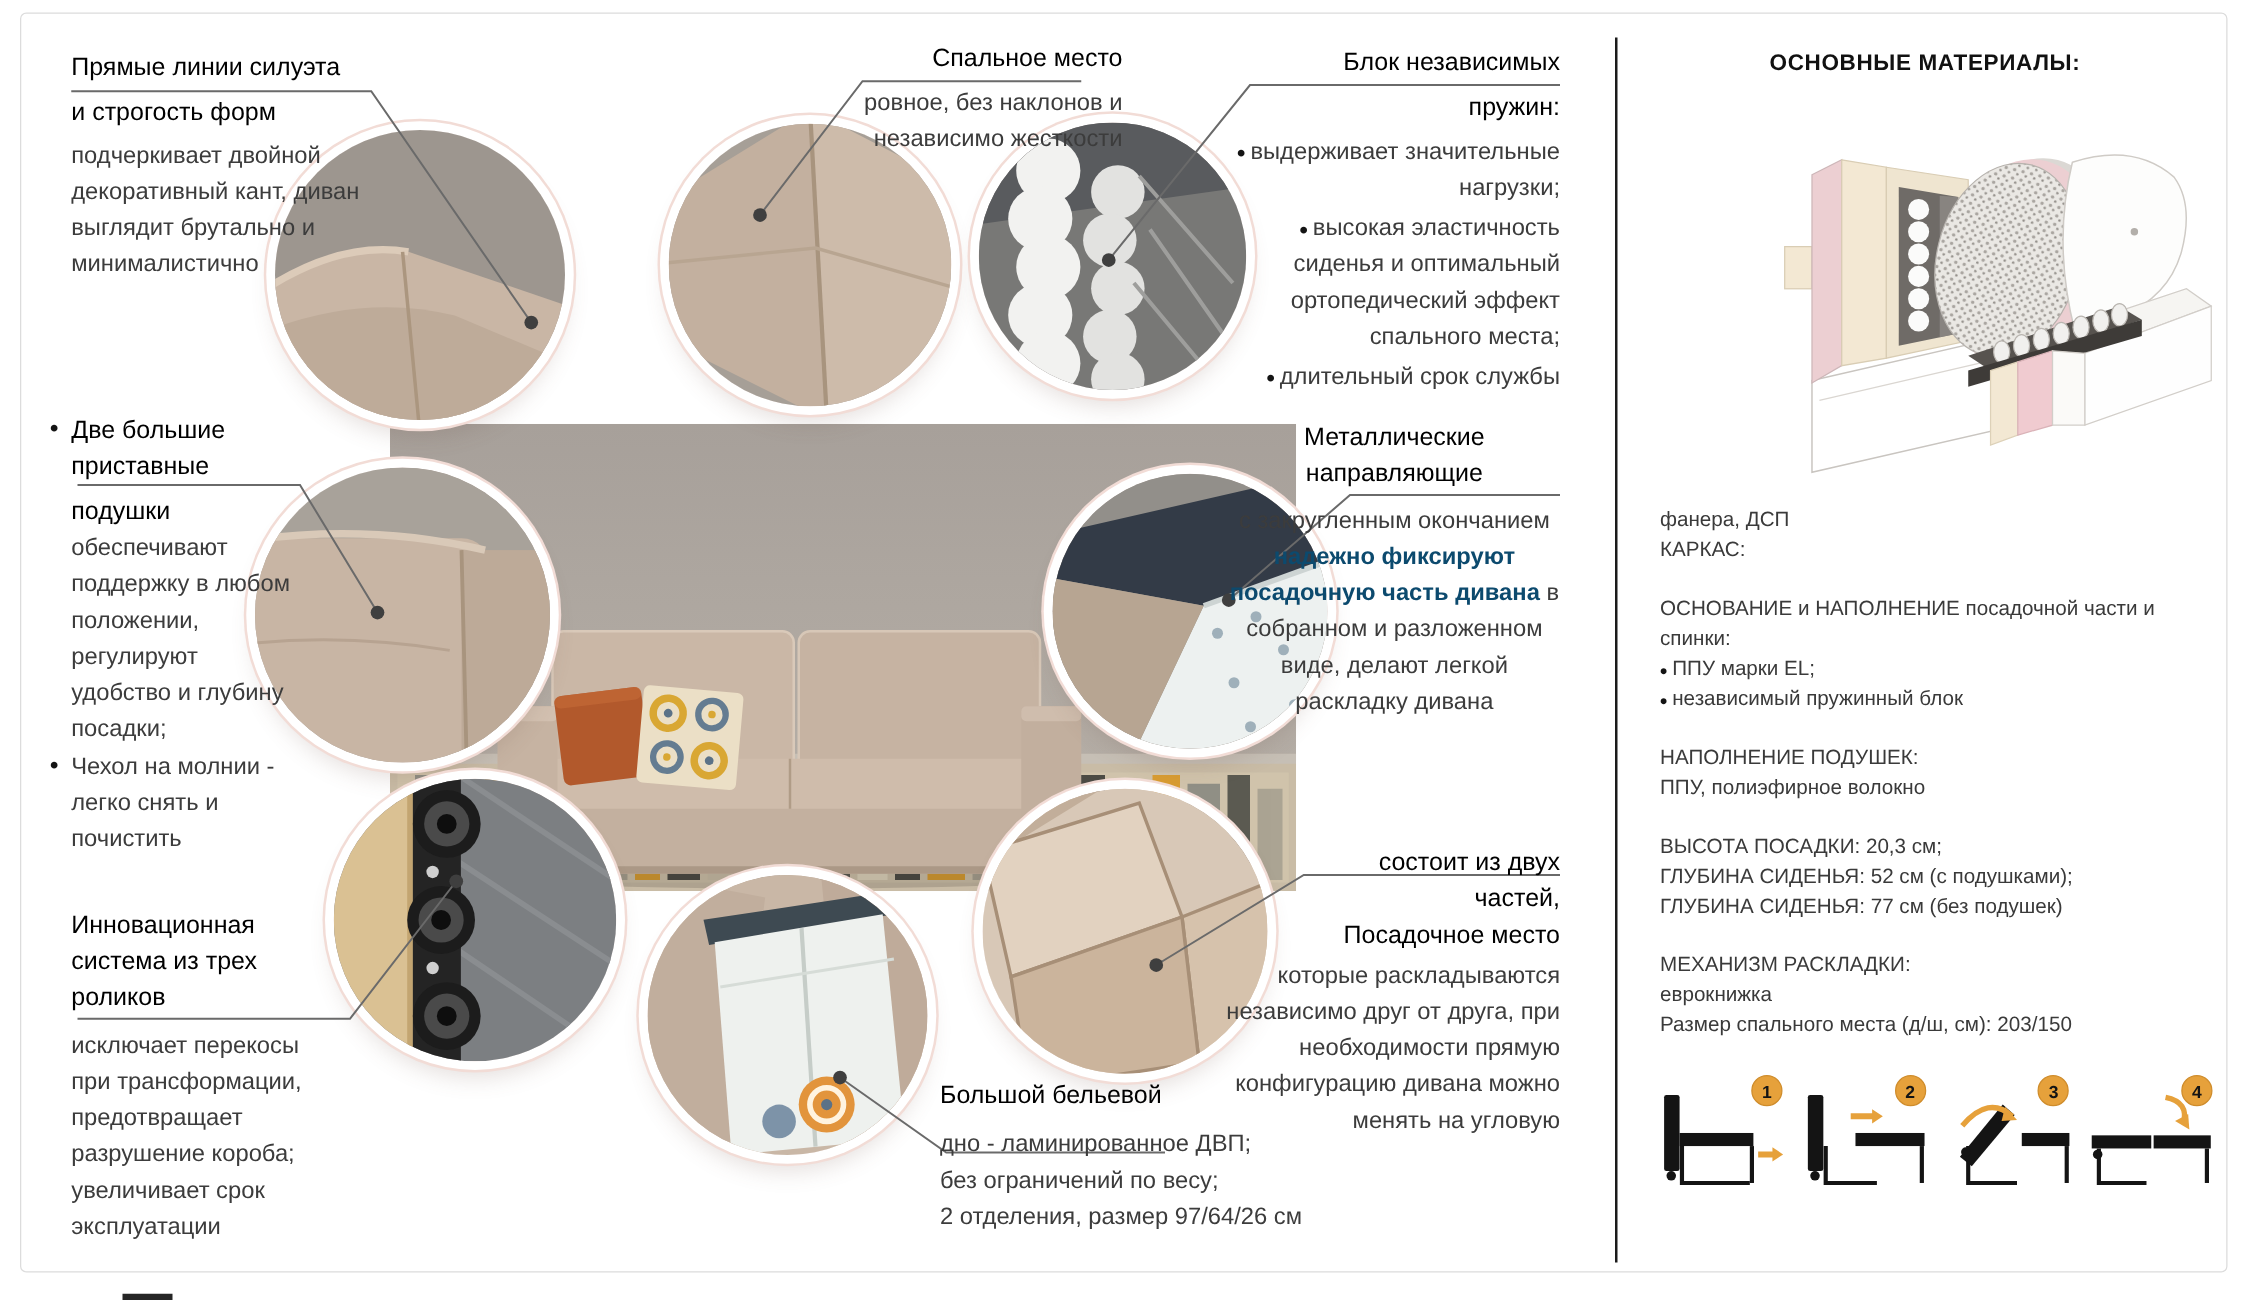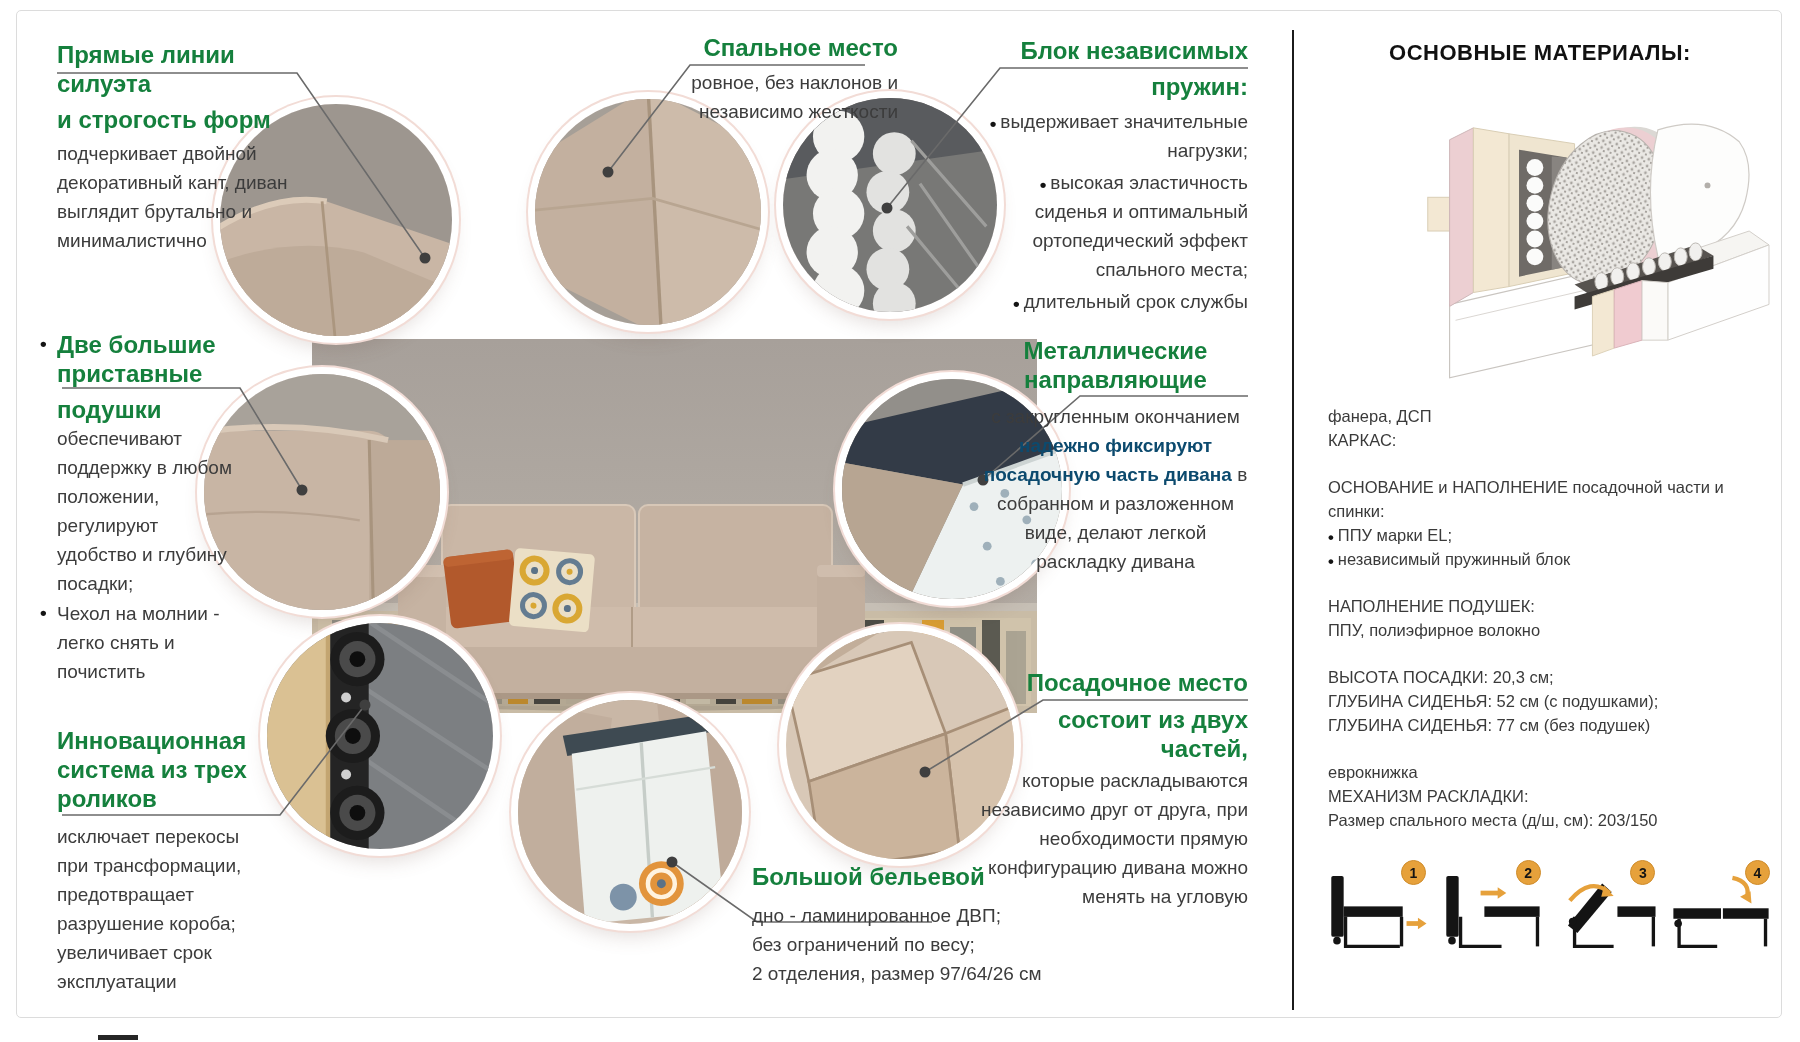--- a/index.html
+++ b/index.html
@@ -18,21 +18,21 @@
   .c2{left:535px;top:99px; width:226px;height:226px;}
   .c3{left:783px;top:98px; width:214px;height:214px;}
   .c4{left:204px;top:374px;width:236px;height:236px;}
   .c5{left:842px;top:379px;width:220px;height:220px;}
   .c6{left:267px;top:623px;width:226px;height:226px;}
   .c7{left:518px;top:700px;width:224px;height:224px;}
   .c8{left:786px;top:631px;width:228px;height:228px;}
   .overlay{position:absolute;left:0;top:0;width:1800px;height:1042px;z-index:8;pointer-events:none;}
   
   .tb{position:absolute;z-index:10;font-size:19px;line-height:29px;color:#3c3c3c;}
-  .tb b,.tb .t{font-size:24px;line-height:29px;font-weight:bold;color:#15803d;display:block;}
+  .tb b,.tb .t{font-size:20px;line-height:29px;font-weight:normal;color:#000000;display:block;}
   .tb .semi{font-weight:bold;color:#0c4a6e;}
   .ra{text-align:right;}
   .tb-silhouette{left:57px;top:40px;width:235px;}
   .tb-silhouette .t2{margin-top:7px;}
   .tb-silhouette .body{margin-top:5px;}
   .tb-sleeping{left:628px;top:33px;width:270px;}
   .tb-sleeping .body{margin-top:6px;}
   .tb-springs{left:950px;top:36px;width:298px;}
   .tb-springs .t2{margin-top:7px;}
   .tb-springs .bullets{margin-top:6px;width:260px;margin-left:auto;}
@@ -50,21 +50,21 @@
   .tb-rollers .body{margin-top:9px;width:205px;}
   .tb-box{left:752px;top:862px;width:300px;}
   .tb-box .body{margin-top:10px;}
   .tb-seat{left:978px;top:668px;width:270px;}
   .tb-seat .t2{margin-top:8px;padding-left:58px;}
   .tb-seat .body{margin-top:3px;}
   .bdot{display:inline-block;transform:translateY(2px);margin-right:4px;font-weight:bold;color:#141414;}
   
   .divider{position:absolute;left:1292px;top:30px;width:2px;height:980px;background:#1b1b1b;z-index:3;}
   .panel-title{position:absolute;left:1310px;top:40px;width:460px;text-align:center;
-    font-size:22px;font-weight:bold;letter-spacing:.5px;color:#111;z-index:10;}
+    font-size:18px;font-weight:bold;letter-spacing:.5px;color:#111;z-index:10;}
   .mat-diagram{position:absolute;left:1398px;top:78px;width:372px;height:312px;z-index:4;}
   .mat-diagram svg{width:100%;height:100%;}
   .specs{position:absolute;left:1328px;top:404px;width:448px;font-size:16.5px;line-height:24px;color:#3a3a3a;z-index:10;}
   .spec-sec{margin-bottom:23px;}
   .steps{position:absolute;left:1326px;top:852px;width:446px;height:110px;display:flex;
     justify-content:space-between;z-index:10;}
   .step{position:relative;width:102px;height:108px;}
   .step svg{position:absolute;left:0;bottom:6px;width:100%;height:80px;}
   .badge{position:absolute;top:8px;right:2px;width:23px;height:23px;border-radius:50%;
     background:#e6a13b;border:1px solid #cf8c2b;color:#141414;font-size:14px;font-weight:bold;
@@ -334,22 +334,22 @@
   <div class="tb tb-box">
     <span class="t">Большой бельевой</span>
     <div class="body">
       <div>дно - ламинированное ДВП;</div>
       <div>без ограничений по весу;</div>
       <div>2 отделения, размер 97/64/26 см</div>
     </div>
   </div>
 
   <div class="tb tb-seat ra">
+    <span class="t t2">состоит из двух частей,</span>
     <span class="t">Посадочное место</span>
-    <span class="t t2">состоит из двух частей,</span>
     <div class="body">которые раскладываются независимо друг от друга, при необходимости прямую конфигурацию дивана можно менять на угловую</div>
   </div>
 
   <div class="divider"></div>
   <div class="panel-title">ОСНОВНЫЕ МАТЕРИАЛЫ:</div>
 
   <div class="mat-diagram">
     <svg viewBox="0 0 375 310">
       <defs>
         <pattern id="speck" width="7" height="7" patternUnits="userSpaceOnUse">
@@ -418,22 +418,22 @@
     <div class="spec-sec">
       <div>НАПОЛНЕНИЕ ПОДУШЕК:</div>
       <div>ППУ, полиэфирное волокно</div>
     </div>
     <div class="spec-sec">
       <div>ВЫСОТА ПОСАДКИ: 20,3 см;</div>
       <div>ГЛУБИНА СИДЕНЬЯ: 52 см (с подушками);</div>
       <div>ГЛУБИНА СИДЕНЬЯ: 77 см (без подушек)</div>
     </div>
     <div class="spec-sec">
+      <div>МЕХАНИЗМ РАСКЛАДКИ:</div>
       <div>еврокнижка</div>
-      <div>МЕХАНИЗМ РАСКЛАДКИ:</div>
       <div>Размер спального места (д/ш, см): 203/150</div>
     </div>
   </div>
 
   <div class="steps">
     <div class="step">
       <span class="badge">1</span>
       <svg viewBox="0 0 104 84">
         <rect x="4" y="2" width="13" height="64" rx="2" fill="#141414"></rect>
         <circle cx="10" cy="70" r="4" fill="#141414"></circle>

